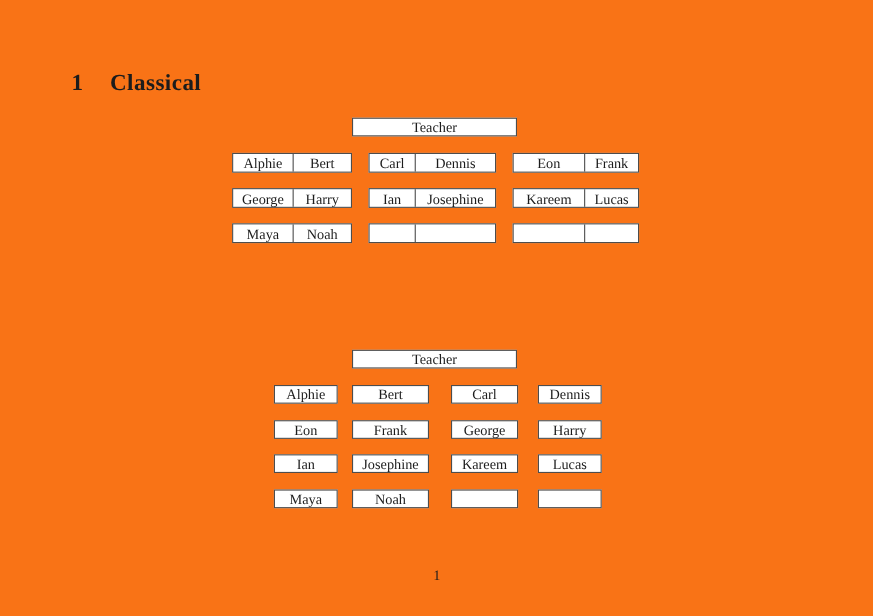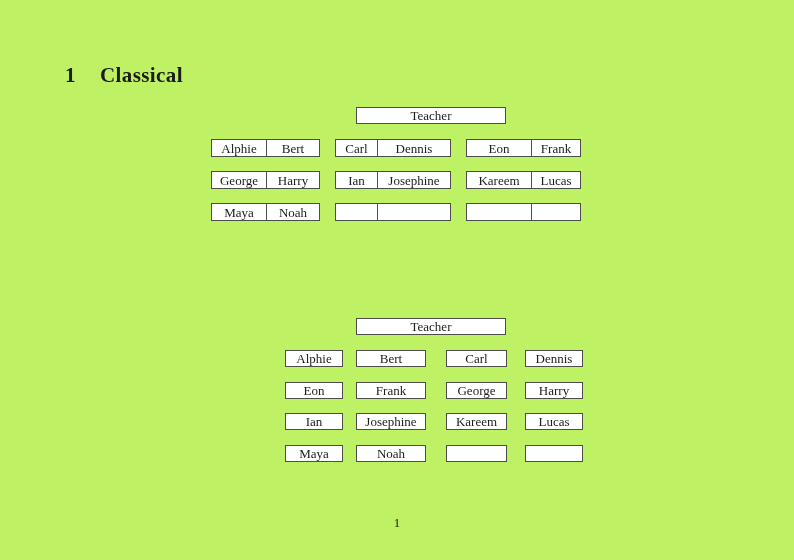--- a/index.html
+++ b/index.html
@@ -4,21 +4,21 @@
 <style>
   html, body {
     margin: 0;
     padding: 0;
     background: #ffffff;
   }
   .page {
     position: relative;
     width: 794px;
     height: 560px;
-    background: #bef264;
+    background: #f97316;
     font-family: "Liberation Serif", "DejaVu Serif", serif;
     color: #1c1c1c;
     overflow: hidden;
   }
   .heading {
     position: absolute;
     left: 65px;
     font-size: 21px;
     font-weight: bold;
     letter-spacing: 0.4px;
@@ -32,21 +32,20 @@
   .box {
     position: absolute;
     box-sizing: border-box;
     border: 1px solid #4d4d4d;
     background: #ffffff;
     display: flex;
     align-items: center;
     justify-content: center;
     font-size: 13px;
     line-height: 1;
-    margin-left: 36px;
   }
   .pairbox {
     position: absolute;
     box-sizing: border-box;
     border: 1px solid #4d4d4d;
     background: #ffffff;
     display: flex;
     align-items: stretch;
   }
   .pairbox .cell {

